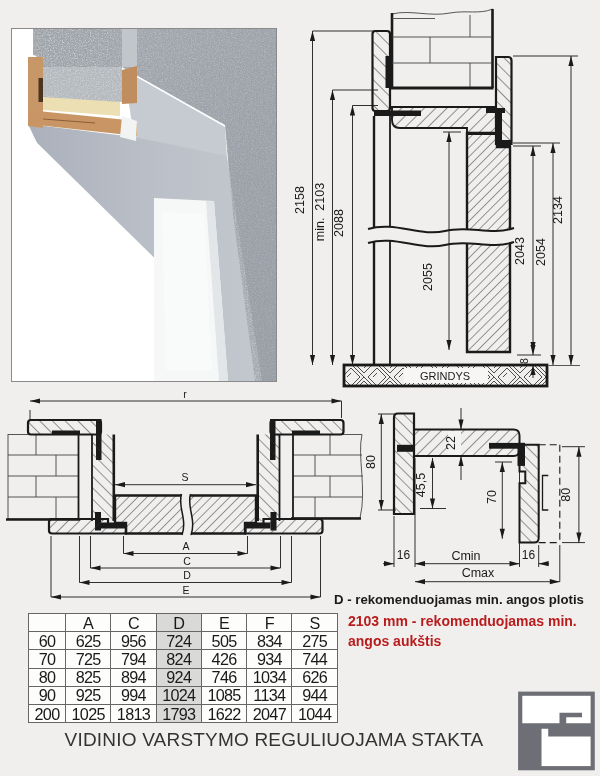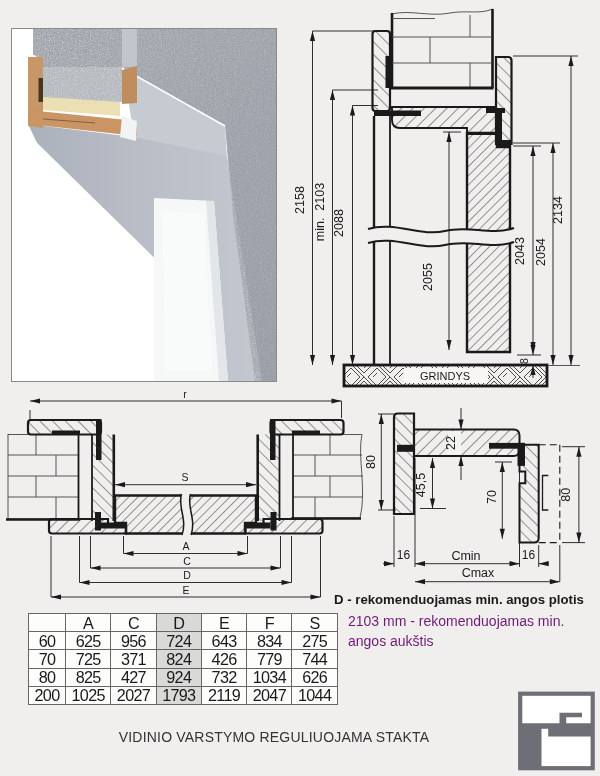--- a/index.html
+++ b/index.html
@@ -397,59 +397,68 @@
           <td class="cn d">D</td>
           <td class="cn">E</td>
           <td class="cn">F</td>
           <td class="cn">S</td>
         </tr>
   <tr>
           <td>60</td>
           <td>625</td>
           <td>956</td>
           <td class="d">724</td>
-          <td>643</td>
+          <td>505</td>
           <td>834</td>
           <td>275</td>
         </tr>
   <tr>
           <td>70</td>
           <td>725</td>
-          <td>371</td>
+          <td>794</td>
           <td class="d">824</td>
           <td>426</td>
-          <td>779</td>
+          <td>934</td>
           <td>744</td>
         </tr>
   <tr>
           <td>80</td>
           <td>825</td>
-          <td>427</td>
+          <td>894</td>
           <td class="d">924</td>
-          <td>732</td>
+          <td>746</td>
           <td>1034</td>
           <td>626</td>
+        </tr>
+  <tr>
+          <td>90</td>
+          <td>925</td>
+          <td>994</td>
+          <td class="d">1024</td>
+          <td>1085</td>
+          <td>1134</td>
+          <td>944</td>
         </tr>
   <tr>
           <td>200</td>
           <td>1025</td>
-          <td>2027</td>
+          <td>1813</td>
           <td class="d">1793</td>
-          <td>2119</td>
+          <td>1622</td>
           <td>2047</td>
           <td>1044</td>
         </tr>
 </tbody>
     </table>
 
 <div style="position:absolute;left:334px;top:592px;width:270px;font-size:13.2px;font-weight:bold;color:#1a1a1a;">D - rekomenduojamas min. angos plotis</div>
 
-<div style="position:absolute;left:348px;top:612px;width:250px;font-size:14px;font-weight:normal;color:#701a75;line-height:19.5px;">2103 mm - rekomenduojamas min. angos aukštis</div>
-
-<div style="position:absolute;left:0;top:729px;width:548px;text-align:center;font-size:14px;letter-spacing:0.2px;color:#333;">VIDINIO VARSTYMO REGULIUOJAMA STAKTA</div>
+<div style="position:absolute;left:348px;top:612px;width:250px;font-size:14px;font-weight:bold;color:#b91c1c;line-height:19.5px;">2103 mm - rekomenduojamas min. angos aukštis</div>
+
+<div style="position:absolute;left:0;top:729px;width:548px;text-align:center;font-size:19px;letter-spacing:0.2px;color:#333;">VIDINIO VARSTYMO REGULIUOJAMA STAKTA</div>
 
 <svg style="position:absolute;left:508px;top:685px" width="92" height="91" viewBox="0 0 92 91">
 
   <rect x="12.2" y="8.7" width="72.5" height="74.5" fill="#ffffff" stroke="#6e6e76" stroke-width="4.2"></rect>
 
   <path d="M11.3,38.2 L83.7,38.2 L83.7,51.5 L40.2,51.5 L40.2,43.8 L33.5,43.8 L33.5,82.2 L11.3,82.2 Z" fill="#6e6e76"></path>
 
   <path d="M51.5,27.7 L74,27.7 L74,32.2 L58.2,32.2 L58.2,39 L51.5,39 Z" fill="#6e6e76"></path>
 </svg>
 </div>

